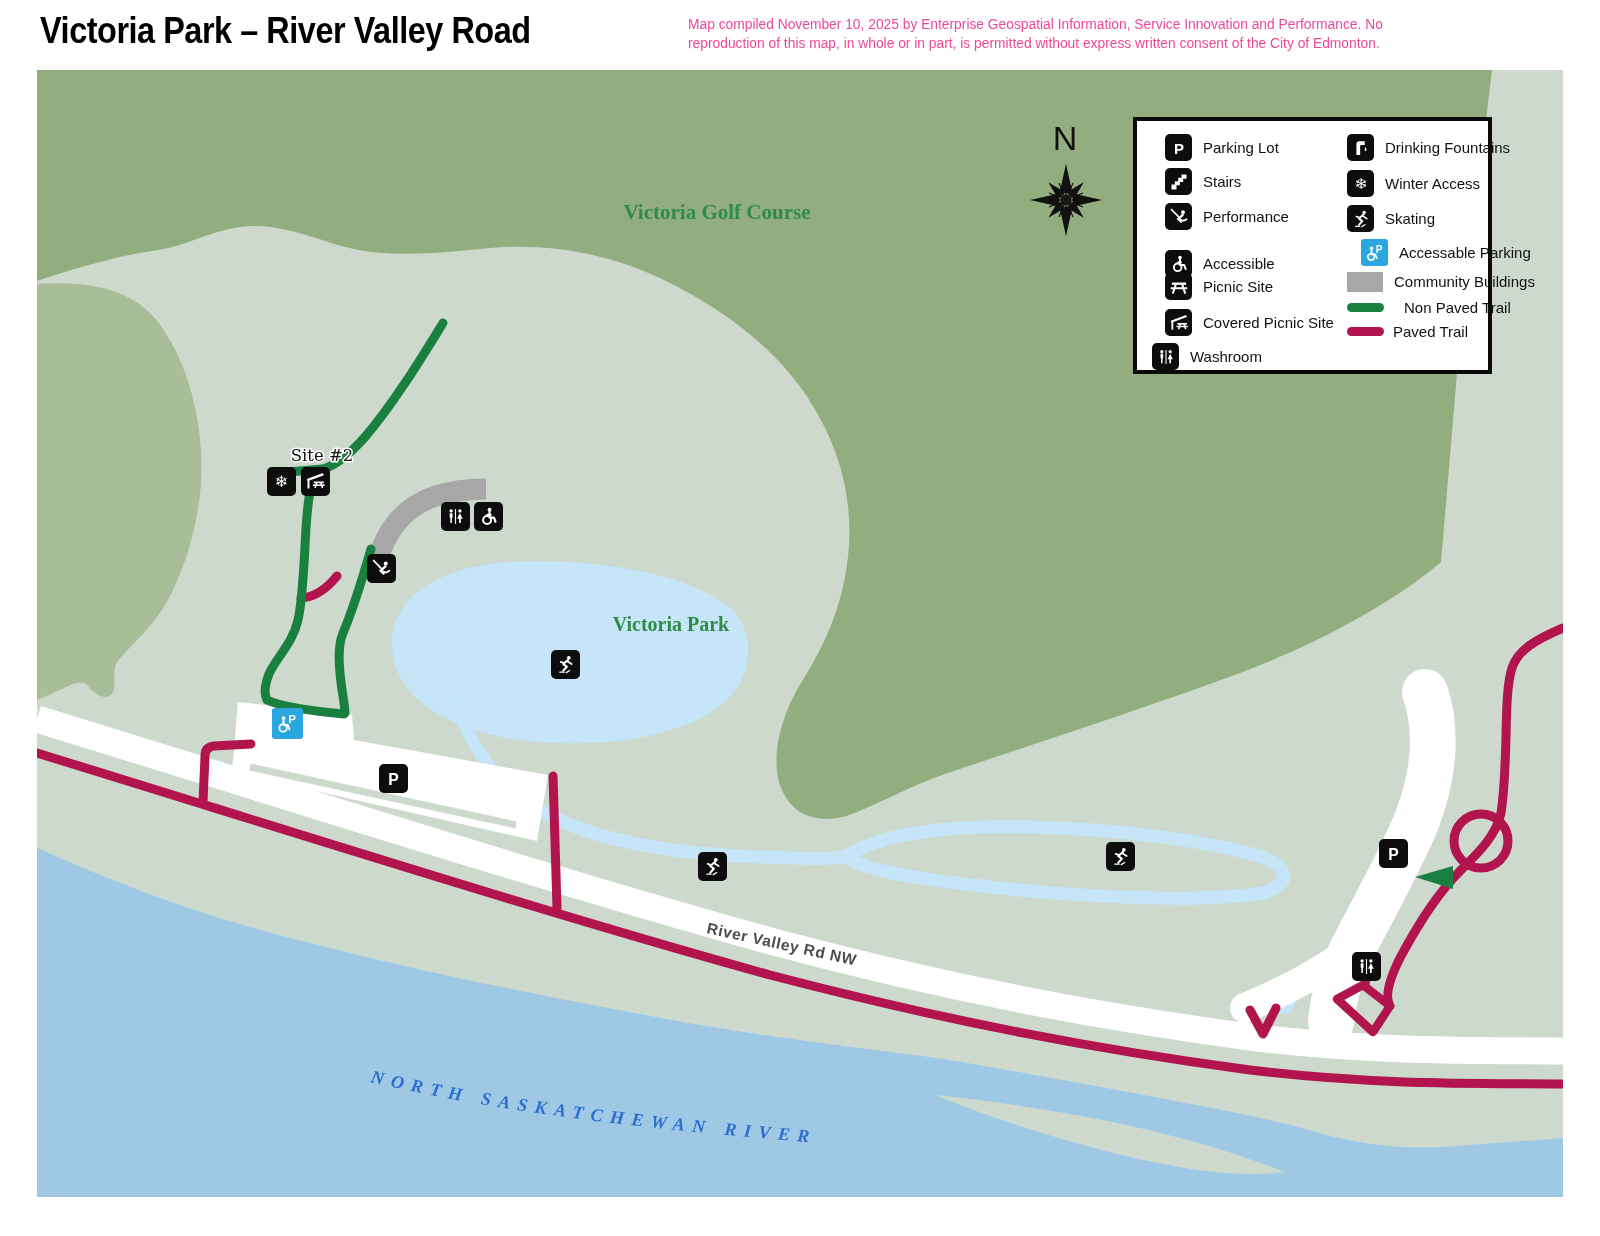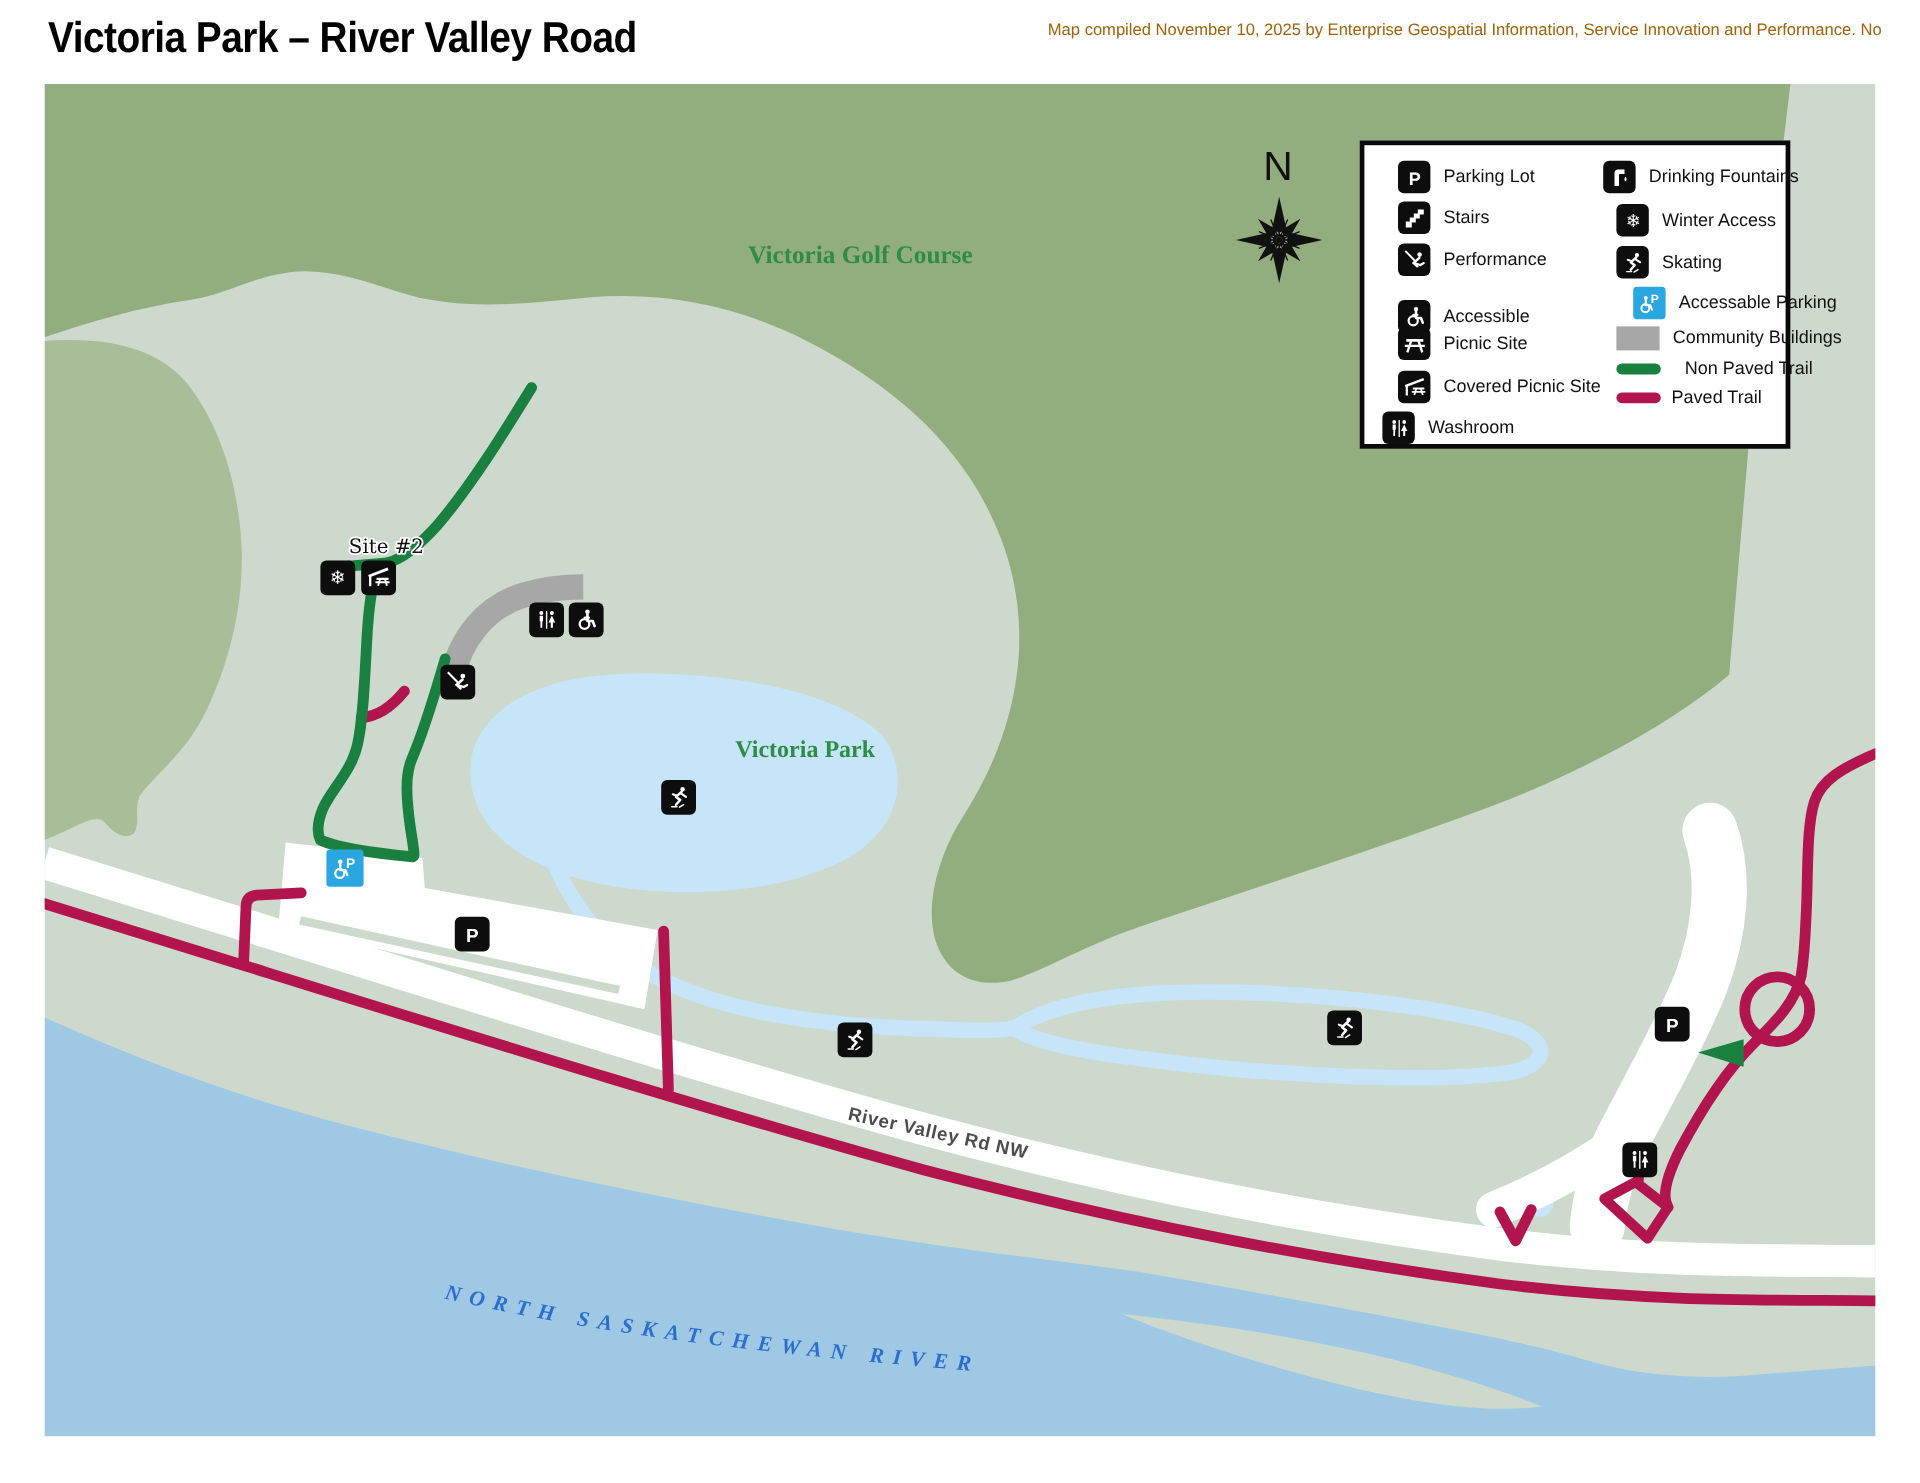--- a/index.html
+++ b/index.html
@@ -1,19 +1,19 @@
 <!DOCTYPE html>
 <html><head>
 <meta charset="utf-8">
 <style>
   html,body{margin:0;padding:0;background:#fff;}
   body{width:1600px;height:1236px;position:relative;font-family:"Liberation Sans",sans-serif;overflow:hidden;}
   .page-title{position:absolute;left:40px;top:10px;font-size:36px;font-weight:bold;color:#000;
     letter-spacing:-0.5px;transform:scaleX(0.9);transform-origin:left top;white-space:nowrap;}
-  .attribution{position:absolute;left:688px;top:16px;width:880px;font-size:13.8px;color:#a16207;line-height:1.35;text-align:right;}
+  .attribution{position:absolute;left:688px;top:16px;width:880px;font-size:13.8px;color:#ec4899;line-height:1.35;}
   .map-wrap{position:absolute;left:37px;top:70px;width:1526px;height:1127px;overflow:hidden;}
   .map-wrap svg.basemap{position:absolute;left:0;top:0;}
   .mk{position:absolute;width:29px;height:29px;background:#0d0d0d;border-radius:5px;
       display:flex;align-items:center;justify-content:center;box-sizing:border-box;}
   .mk svg{display:block;}
   .mk-blue{position:absolute;width:31px;height:31px;background:#2aa7e0;border-radius:3px;
       display:flex;align-items:center;justify-content:center;}
   .legend{position:absolute;left:1096px;top:47px;width:359px;height:257px;background:#fff;
       border:4px solid #0a0a0a;box-sizing:border-box;}
   .lrow{position:absolute;display:flex;align-items:center;padding-left:13px;}
@@ -88,20 +88,21 @@
       <circle cx="8.2" cy="6.8" r="1.8" fill="#fff"></circle>
       <path d="M8.2 8.8 V13.5 H12.3 L13.8 17.5" stroke="#fff" stroke-width="1.9" fill="none" stroke-linecap="round" stroke-linejoin="round"></path>
       <circle cx="7.8" cy="16.2" r="3.6" fill="none" stroke="#fff" stroke-width="1.8"></circle>
     </symbol>
   </defs>
 </svg>
 
 <div class="page-title">Victoria Park – River Valley Road</div>
 <div class="attribution">
   <div>Map compiled November 10, 2025 by Enterprise Geospatial Information, Service Innovation and Performance. No</div>
+  <div>reproduction of this map, in whole or in part, is permitted without express written consent of the City of Edmonton.</div>
 </div>
 
 <div class="map-wrap">
   <svg class="basemap" width="1526" height="1127" viewBox="37 70 1526 1127">
 
     <rect x="37" y="70" width="1526" height="1127" fill="#cdd9cc"></rect>
 
     <path fill="#92ad7e" d="M 37 70 H 1492 L 1460 338 L 1441 562
       C 1395 602 1315 645 1240 673 C 1140 710 1030 745 948 773 C 902 789 872 808 843 817
       C 812 824 788 812 779 782 C 771 752 783 712 801 683 C 827 642 845 600 849 546
@@ -309,21 +310,21 @@
     </div>
     <div class="lrow" style="left:2px;top:222px">
       <span class="libox">
           <svg width="20" height="20" viewBox="0 0 24 24">
             <use href="#g-washroom"></use>
           </svg>
         </span>
       <span class="llabel">Washroom</span>
     </div>
 
-    <div class="lrow" style="left:186px;top:13px">
+    <div class="lrow" style="left:197px;top:13px">
       <span class="libox">
           <svg width="20" height="20" viewBox="0 0 24 24">
             <use href="#g-fountain"></use>
           </svg>
         </span>
       <span class="llabel">Drinking Fountains</span>
     </div>
     <div class="lrow" style="left:197px;top:49px">
       <span class="libox">
           <svg width="20" height="20" viewBox="0 0 24 24">

